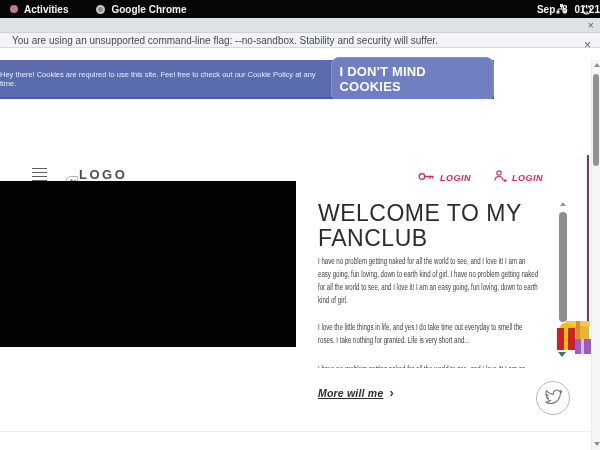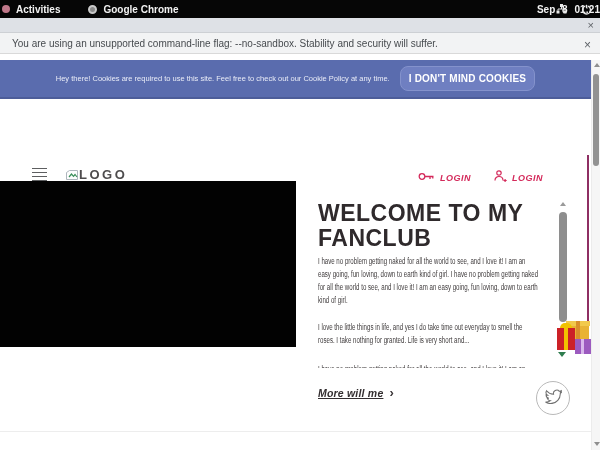--- a/index.html
+++ b/index.html
@@ -2,68 +2,68 @@
 <html><head>
 <meta charset="utf-8">
 <style>
   html,body{margin:0;padding:0;}
   .screen{position:relative;width:600px;height:450px;background:#ffffff;overflow:hidden;
           font-family:"Liberation Sans",sans-serif;-webkit-font-smoothing:antialiased;}
 
   
   .gnome-bar{position:absolute;left:0;top:0;width:600px;height:18px;background:#060606;
              display:flex;align-items:center;color:#f2f2f2;font-size:10px;font-weight:bold;}
-  .gnome-left{display:flex;align-items:center;gap:6px;margin-left:2px;}
+  .gnome-left{display:flex;align-items:center;gap:6px;margin-left:10px;}
   .dot-icon{width:8px;height:8px;border-radius:50%;background:#c0788a;display:inline-block;}
   .chrome-icon{width:9px;height:9px;border-radius:50%;background:#8a8a8a;border:2px solid #c9c9c9;
                box-sizing:border-box;display:inline-block;margin-left:22px;}
   .gnome-clock{position:absolute;left:0;right:0;text-align:right;font-size:10px;font-weight:bold;word-spacing:4px;}
   .gnome-right{position:absolute;right:8px;top:0;height:18px;display:flex;align-items:center;gap:14px;}
   .tray-icon svg{display:block;}
 
   
   .tab-bar{position:absolute;left:0;top:18px;width:600px;height:15px;background:#dee1e6;
            border-bottom:1px solid #cdd0d4;box-sizing:border-box;display:flex;align-items:center;justify-content:center;}
   .tab-title{font-size:9px;color:#3c4043;font-weight:bold;}
   .tab-close{position:absolute;right:6px;top:1px;font-size:11px;color:#5f6368;cursor:default;}
 
   
-  .infobar{position:absolute;left:0;top:33px;width:600px;height:21px;background:#f2f3f4;
+  .infobar{position:absolute;left:0;top:33px;width:600px;height:15px;background:#f2f3f4;
            border-bottom:1px solid #d9d9d9;box-sizing:border-box;display:flex;align-items:center;}
   .infobar-text{margin-left:12px;font-size:10px;color:#474b4f;}
   .infobar-close{position:absolute;right:9px;top:5px;font-size:12px;color:#5f6368;}
 
   
   .page{position:absolute;left:0;top:60px;width:600px;height:390px;background:#ffffff;}
 
   
-  .cookie-bar{position:absolute;left:0;top:0;width:591px;height:39px;background:#5a6cae;
+  .cookie-bar{position:absolute;left:0;top:0;width:494px;height:39px;background:#5a6cae;
               border-bottom:2px solid #4d5d99;box-sizing:border-box;
               display:flex;align-items:center;justify-content:center;gap:10px;}
   .cookie-text{font-size:7.5px;color:#e9ecf7;}
-  .cookie-btn{font-size:10px;font-weight:bold;color:#ffffff;background:#6f7fc1;border:1px solid #8492cc;
+  .cookie-btn{font-size:13px;font-weight:bold;color:#ffffff;background:#6f7fc1;border:1px solid #8492cc;
               border-radius:8px;padding:6px 8px;letter-spacing:.2px;}
 
   
   .site-header{position:absolute;left:0;top:39px;width:591px;height:81px;background:#ffffff;}
   .hamburger{position:absolute;left:32px;top:69px;width:15px;height:13px;display:flex;flex-direction:column;justify-content:space-between;}
   .hamburger span{display:block;height:1.3px;background:#5d5e60;}
-  .logo-wrap{position:absolute;left:66px;top:60px;display:flex;align-items:center;}
+  .logo-wrap{position:absolute;left:66px;top:60px;display:flex;align-items:flex-end;}
   .broken-img{width:12px;height:10px;position:relative;}
   .logo-text{font-size:13px;letter-spacing:2.5px;color:#4e4c4d;margin:8px 0 0 1px;font-weight:bold;}
   .auth{position:absolute;right:48px;top:71px;display:flex;align-items:center;gap:22px;}
   .auth-link{display:flex;align-items:center;gap:5px;font-size:9px;font-weight:bold;font-style:italic;
              letter-spacing:.5px;}
 
   
   .video{position:absolute;left:0;top:121px;width:296px;height:166px;background:#020202;}
 
   
   .welcome-title{position:absolute;left:318px;top:141px;width:205px;font-size:23px;line-height:1.08;
-                 font-weight:bold;color:#2f2a2c;letter-spacing:.5px;}
+                 font-weight:normal;color:#2f2a2c;letter-spacing:.5px;}
   .para{position:absolute;left:318px;width:308px;font-size:8.5px;line-height:13px;color:#3f3b3c;
         transform:scaleX(.72);transform-origin:top left;}
   .para1{top:195px;}
   .para2{top:261px;}
   .para3{top:303px;height:5px;overflow:hidden;}
   .more-link{position:absolute;left:318px;top:327px;display:flex;align-items:center;gap:6px;}
   .more-text{font-size:10.5px;font-weight:bold;font-style:italic;color:#332e30;
              text-decoration:underline;letter-spacing:.2px;}
   .more-chevron{font-size:13px;font-weight:bold;color:#3a3537;line-height:10px;}
   .twitter-circle{position:absolute;left:536px;top:321px;width:34px;height:34px;border:1.4px solid #b9b9b9;

